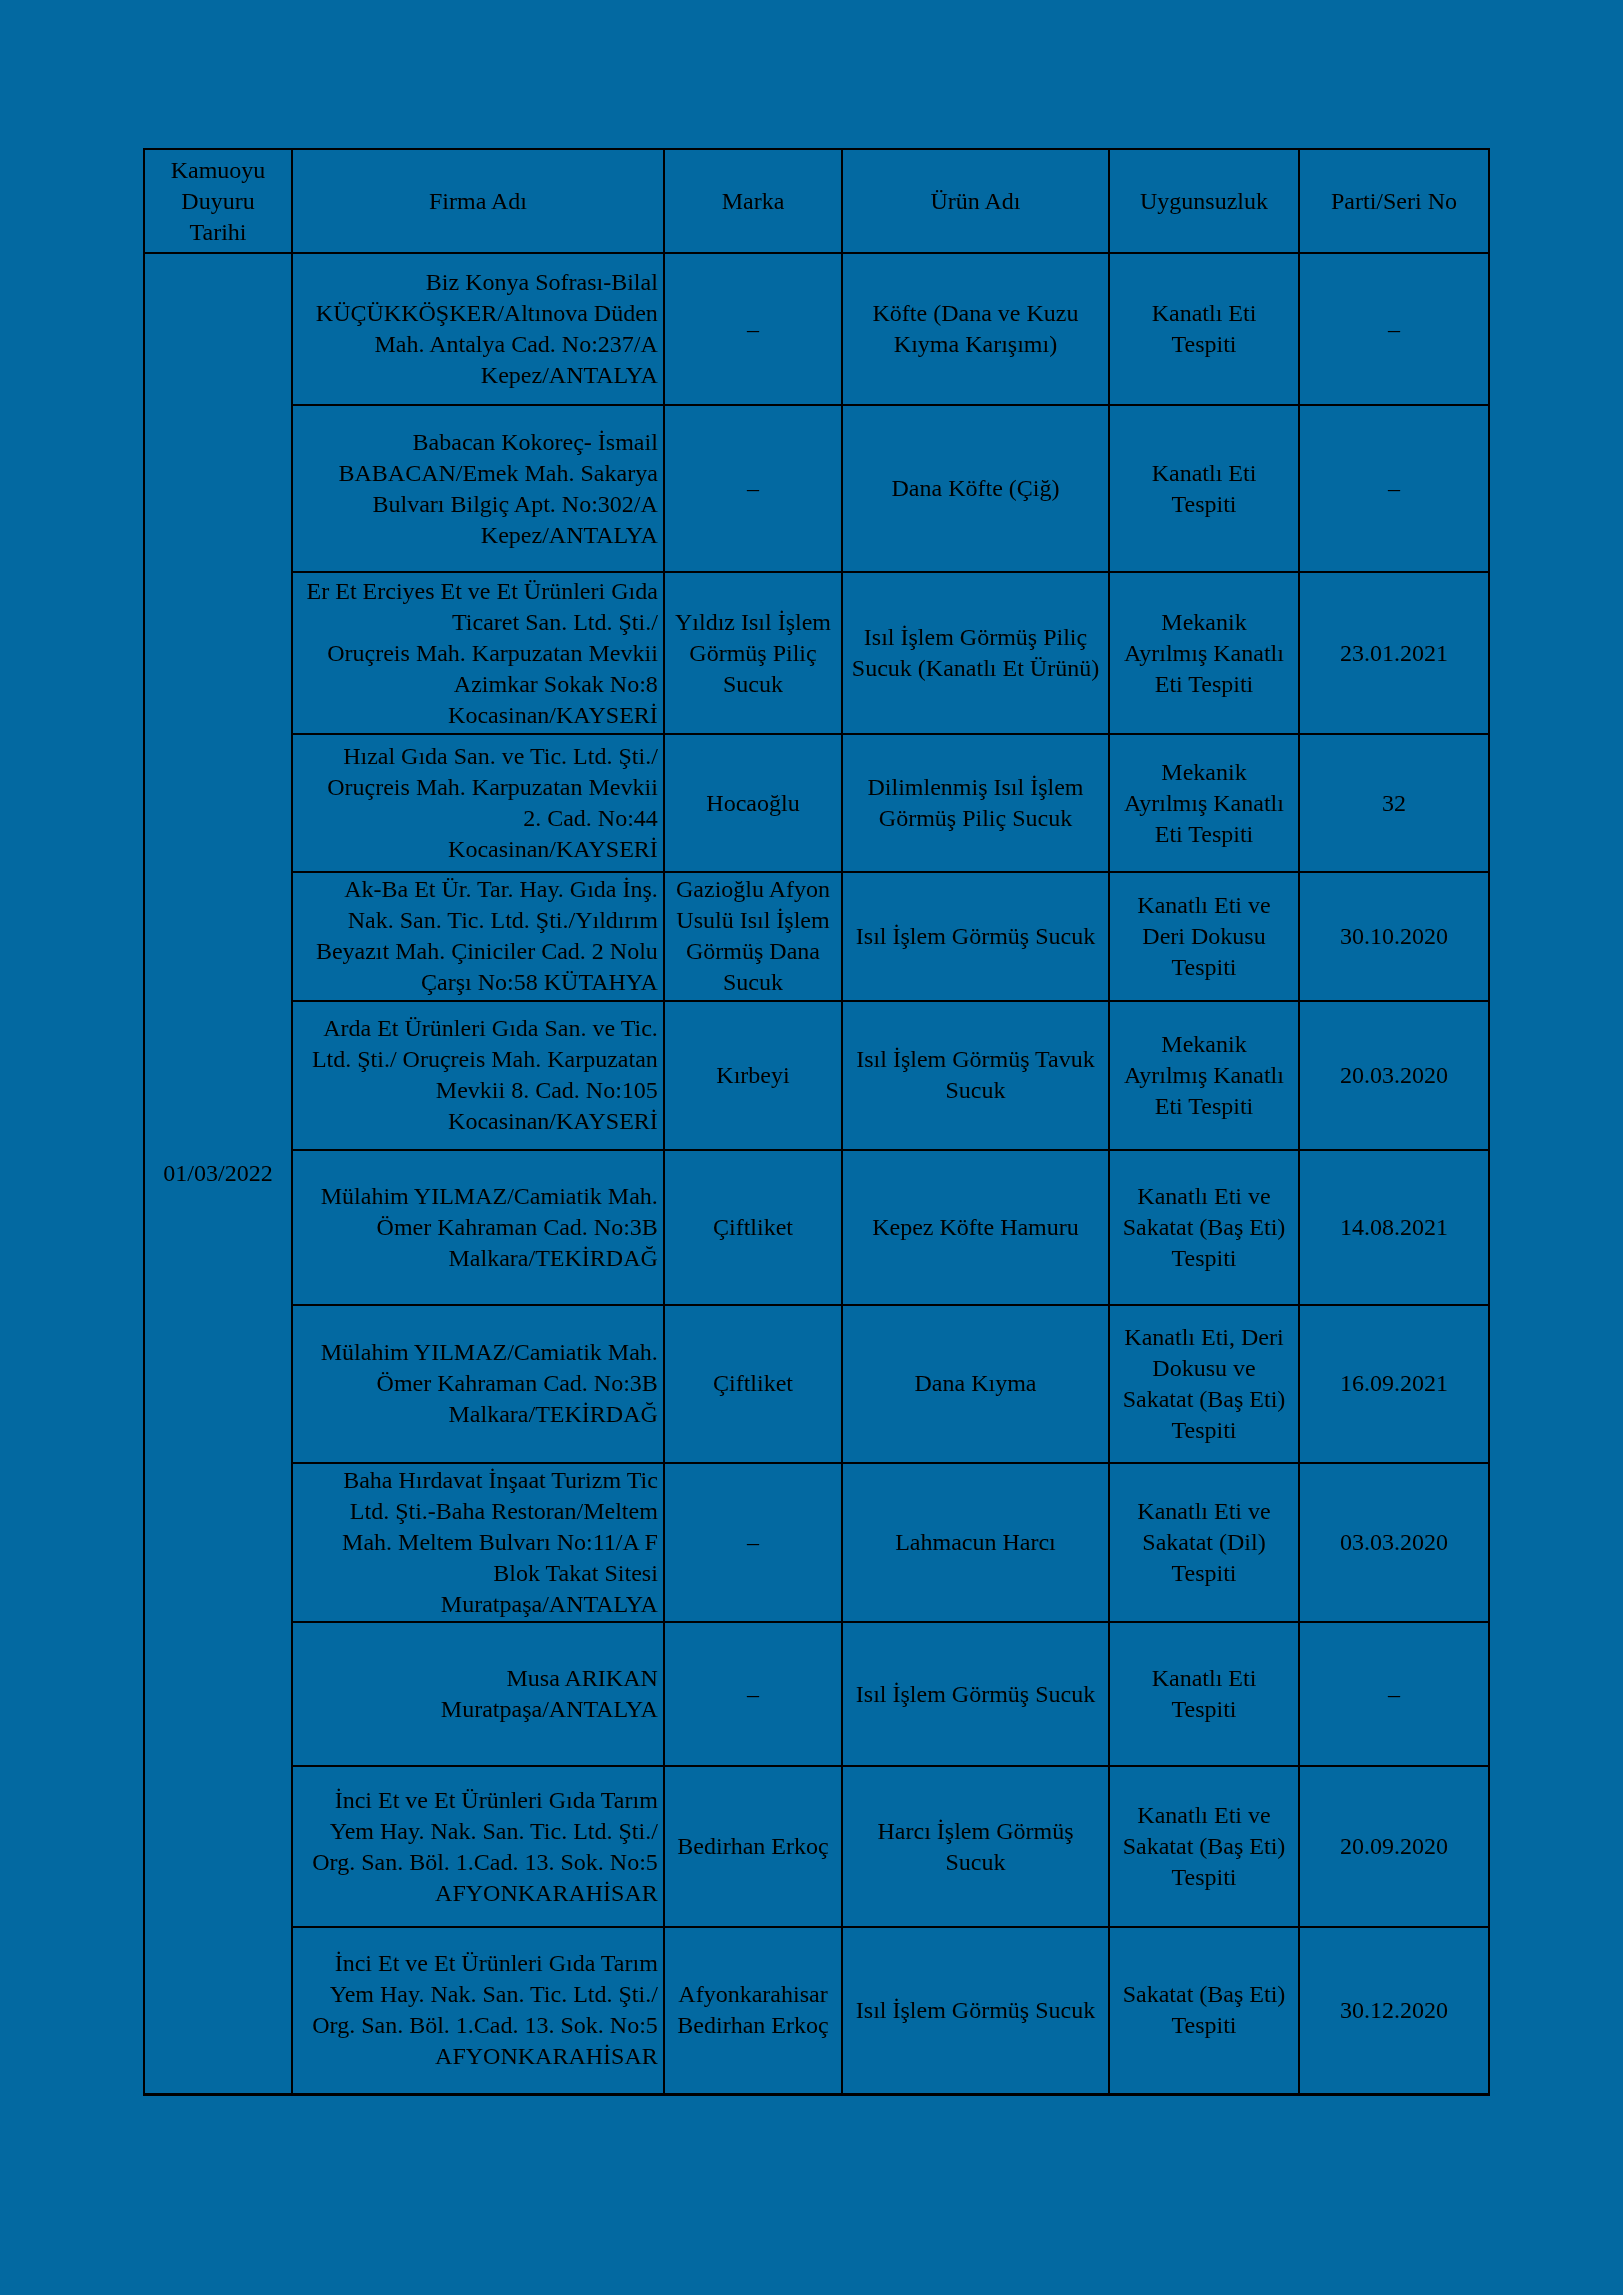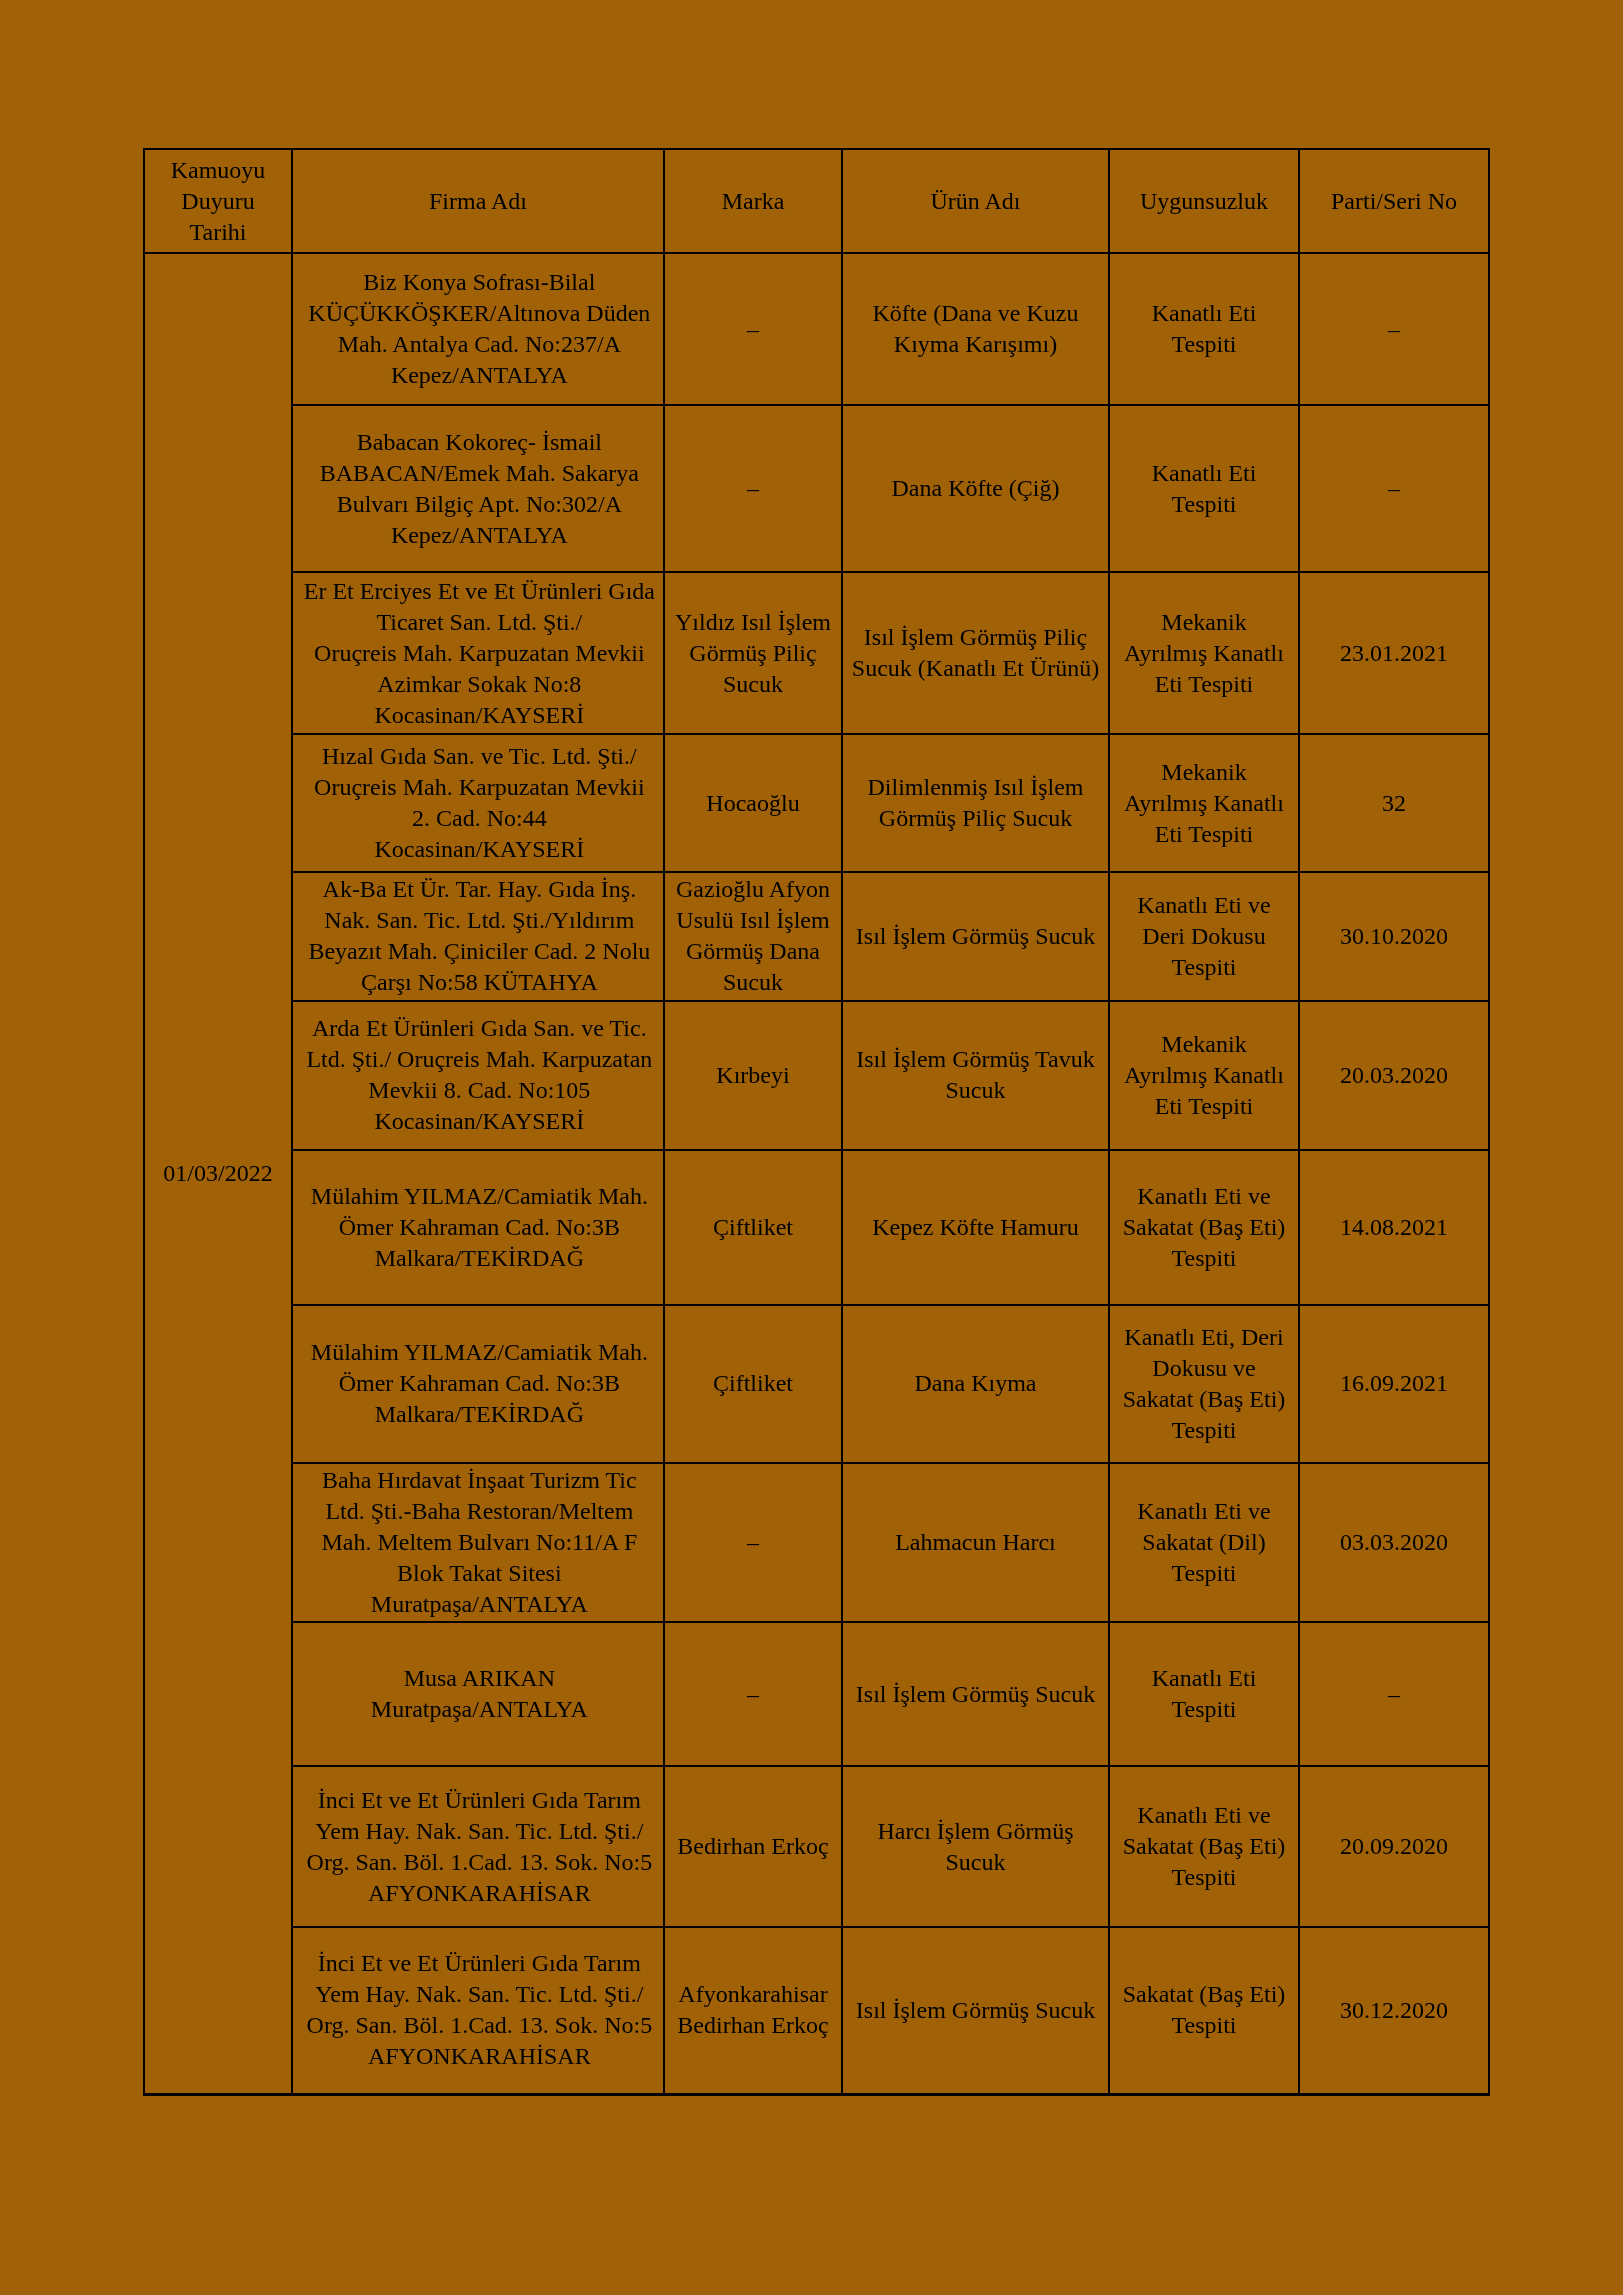--- a/index.html
+++ b/index.html
@@ -1,20 +1,20 @@
 <!DOCTYPE html>
 <html style="font-size:10.5px"><head>
 <meta charset="utf-8">
 <style>
   html, body { margin: 0; padding: 0; background: #ffffff; }
   .page {
     position: relative;
     width: 1623px;
     height: 2295px;
-    background: #a16207;
+    background: #0369a1;
     color: #000000;
     font-family: "Liberation Serif", "DejaVu Serif", serif;
   }
   table.inspection {
     position: absolute;
     left: 143px;
     top: 148px;
     width: 1345px;
     border-collapse: collapse;
     table-layout: fixed;
@@ -30,21 +30,21 @@
     line-height: 31px;
     font-weight: normal;
     vertical-align: middle;
     text-align: center;
     white-space: pre-line;
     padding: 1.3px 3.9px;
     overflow: hidden;
     box-sizing: border-box;
   }
   table.inspection td.firma {
-    text-align: center;
+    text-align: right;
     padding-left: 7.9px;
     padding-right: 5.2px;
   }
 </style>
 </head>
 <body>
 
 <div class="page">
   <table class="inspection">
     <colgroup>

